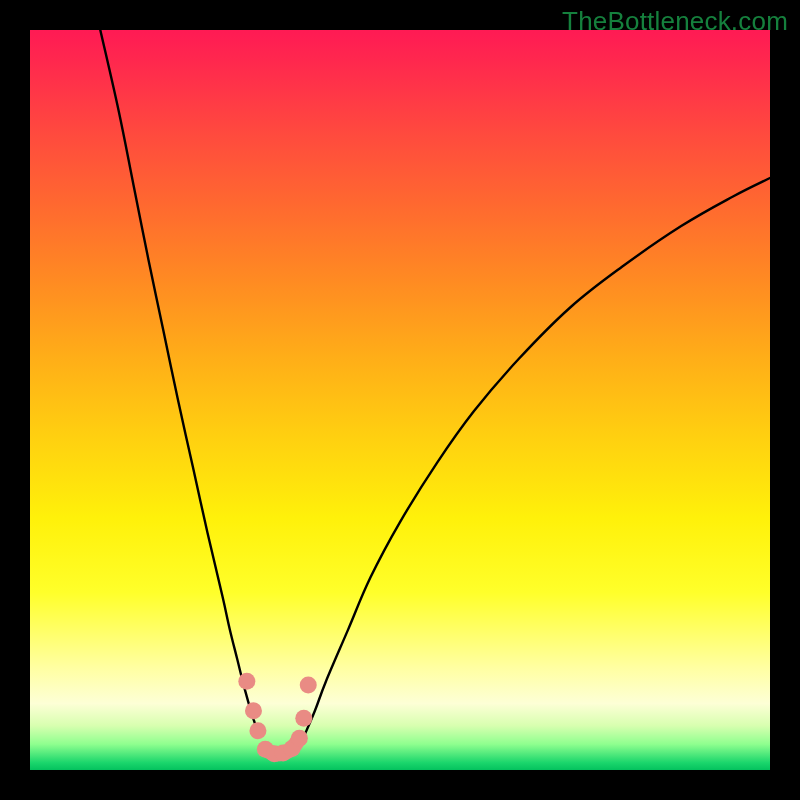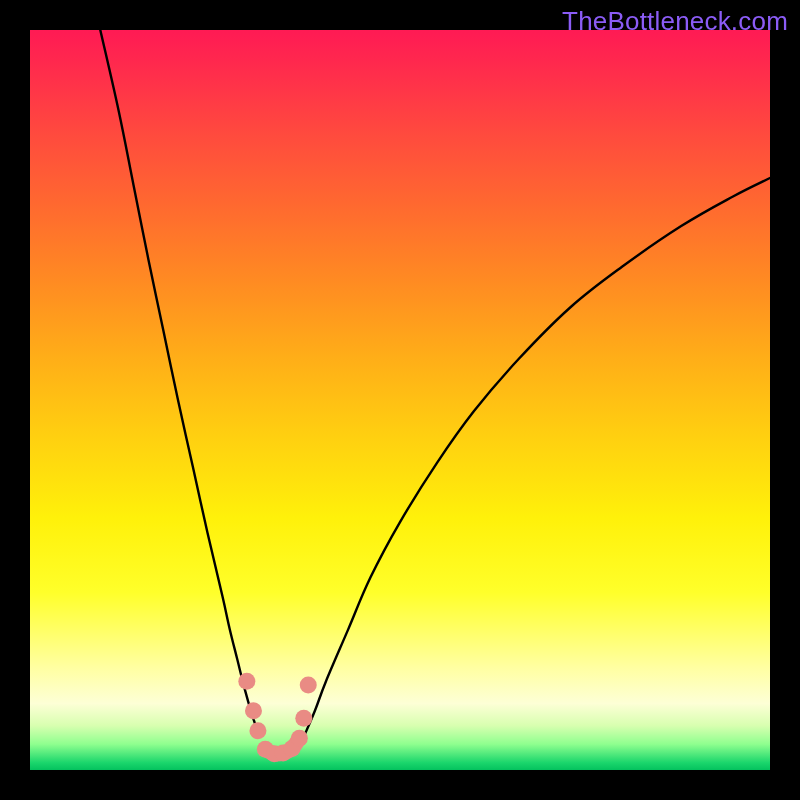--- a/index.html
+++ b/index.html
@@ -42,21 +42,21 @@
       #fdffd6 91%,
       #d8ffb0 94%,
       #8fff8f 96.5%,
       #1bd66c 99%,
       #04c25e 100%);
   }
   .watermark {
     position: absolute;
     top: 6px;
     right: 12px;
-    color: #8b5cf6;
+    color: #15803d;
     font-size: 26px;
     font-weight: 500;
     letter-spacing: 0.2px;
     user-select: none;
   }
   svg.curves {
     position: absolute;
     left: 0; top: 0;
     width: 740px; height: 740px;
   }

